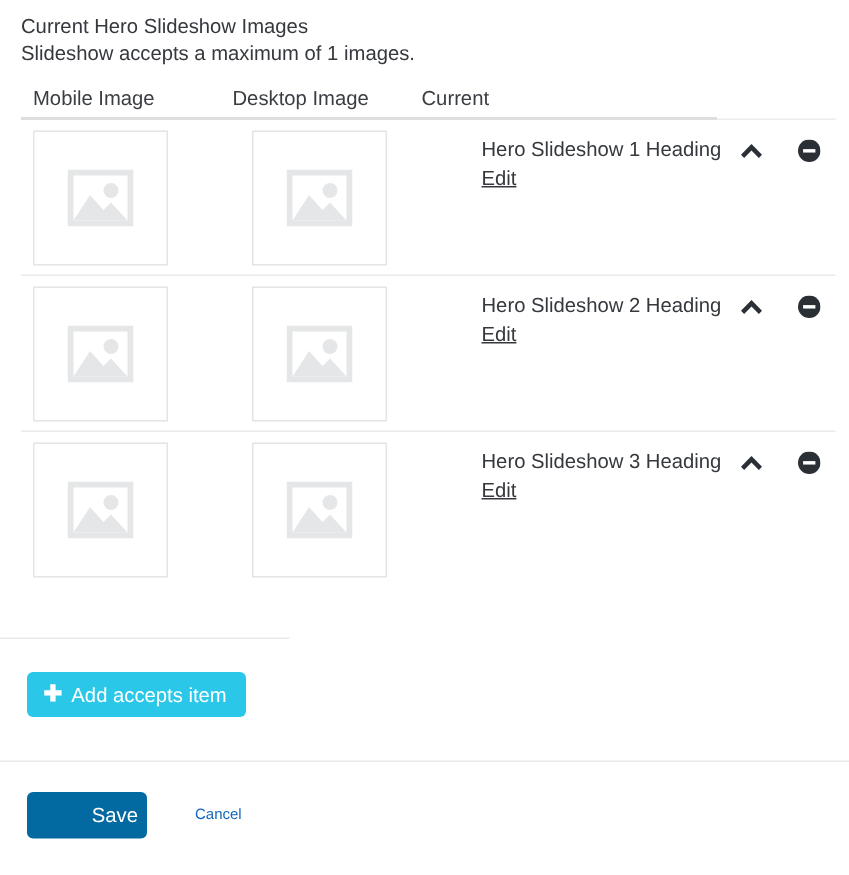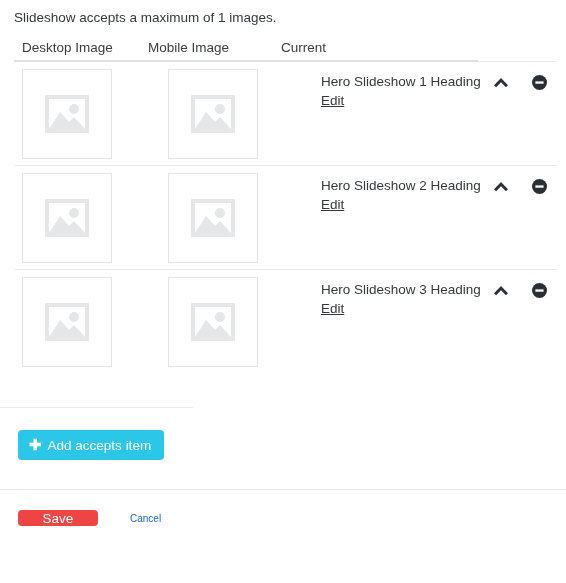--- a/index.html
+++ b/index.html
@@ -217,51 +217,53 @@
     height: 1px;
     background: #e9eaea;
   }
   .foot {
     display: flex;
     align-items: center;
     padding: 20px 0 0 18px;
   }
   .btn-save {
     width: 80px;
-    height: 16px;
-    background: #ef4444;
+    height: 31px;
+    background: #0369a1;
     border: none;
     border-radius: 4px;
     color: #fff;
     font-family: "Liberation Sans", sans-serif;
     font-size: 13.5px;
     cursor: pointer;
+    text-align: right;
   }
   .link-cancel {
     margin-left: 32px;
     font-size: 10px;
     color: #1266bc;
     text-decoration: none;
     cursor: pointer;
   }
 </style>
 </head>
 <body>
 
 <div class="panel">
 
   <div class="section-head">
+    <div class="section-title">Current Hero Slideshow Images</div>
     <div class="section-sub">Slideshow accepts a maximum of 1 images.</div>
   </div>
 
   <div class="tbl">
 
     <div class="thead">
+      <div class="th th-mobile">Mobile Image</div>
       <div class="th th-desktop">Desktop Image</div>
-      <div class="th th-mobile">Mobile Image</div>
       <div class="th th-heading">Current</div>
     </div>
     <div class="head-rule"></div>
 
     <div class="row">
       <div class="cell-desktop">
         <div class="thumb">
           <svg width="44" height="38" viewBox="0 0 44 38">
             <rect x="0" y="0" width="44" height="38" fill="#e4e6e7"></rect>
             <rect x="4" y="4" width="36" height="30" fill="#ffffff"></rect>

